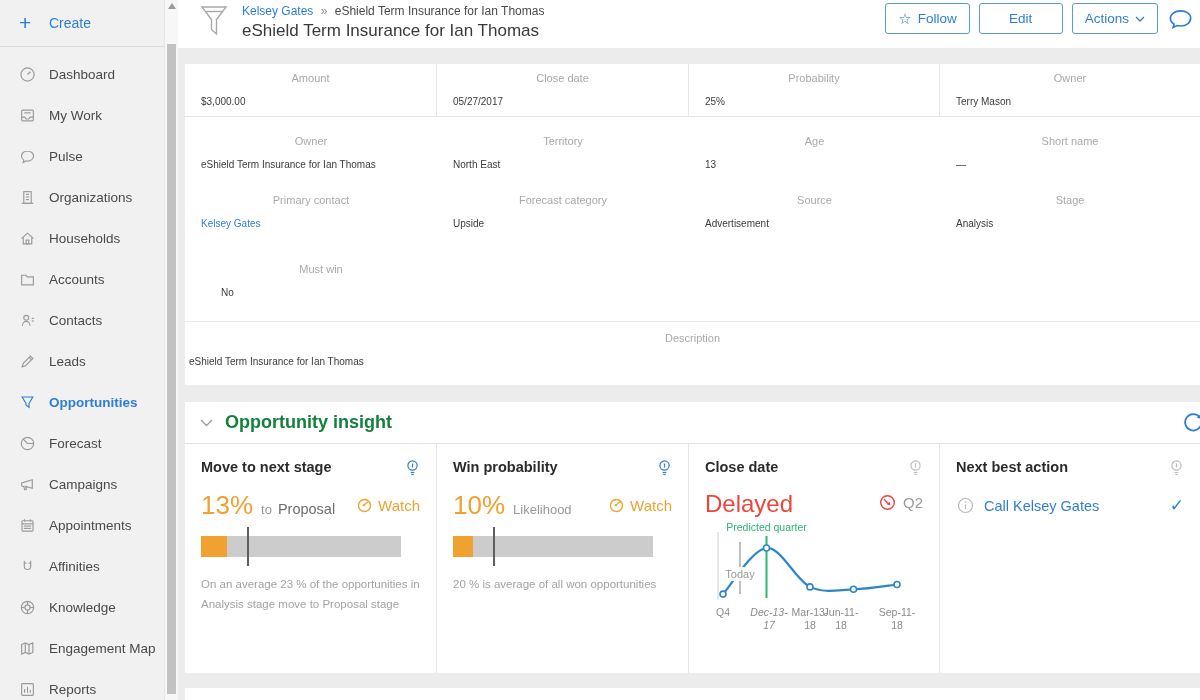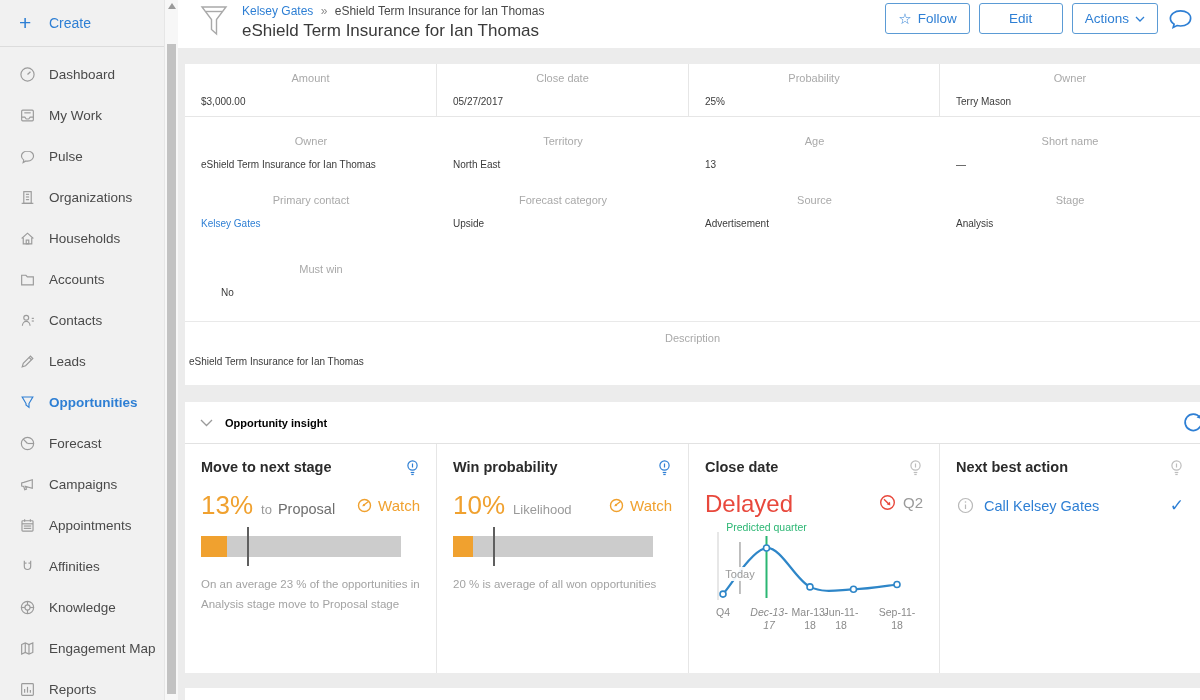--- a/index.html
+++ b/index.html
@@ -49,21 +49,21 @@
   .f-value { font-size:10px; color:#3b3b3b; margin-top:12px; }
   .f-value.link { color:#2e7fd4; cursor:pointer; }
   .fields-grid { display:grid; grid-template-columns:252px 252px 251px 1fr; padding:9px 0 2px; }
   .field { padding:9px 16px 15px; min-height:54px; }
   .field.mustwin { margin-top:10px; margin-bottom:6px;padding-left:36px; }
   .desc-row { border-top:1px solid #e9e9e9; padding:10px 4px 18px; }
 
   
   .insight-hd { margin-top:17px; height:42px; border-bottom:1px solid #e2e2e2; display:flex; align-items:center; padding-left:15px; position:relative; }
   .insight-hd .chev { color:#9a9a9a; margin-right:12px; display:flex; }
-  .insight-hd .t { font-size:11px; font-weight:700; color:#000000; }
+  .insight-hd .t { font-size:18px; font-weight:700; color:#15803d; }
   .insight-hd .refresh { position:absolute; right:-4px; top:9px; color:#2e7fd4; cursor:pointer; }
   .cards { display:grid; grid-template-columns:252px 252px 251px 1fr; height:229px; }
   .card { border-right:1px solid #e6e6e6; padding:15px 16px 0; position:relative; }
   .card:last-child { border-right:none; }
   .card-top { display:flex; justify-content:space-between; align-items:flex-start; }
   .card-title { font-size:14.5px; font-weight:700; color:#2b2b2b; }
   .bulb-blue { color:#2e7fd4; } .bulb-gray { color:#bdbdbd; }
   .val-row { display:flex; align-items:baseline; margin-top:8px; }
   .big-orange { font-size:26px; color:#f0a12f; }
   .small-to { font-size:13px; color:#9a9a9a; margin:0 6px 0 8px; }

